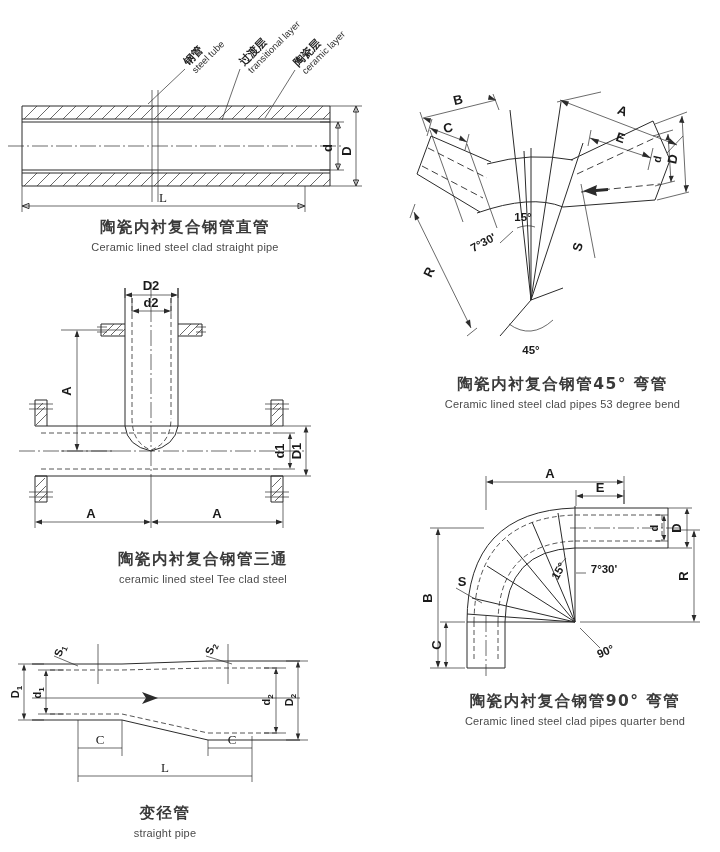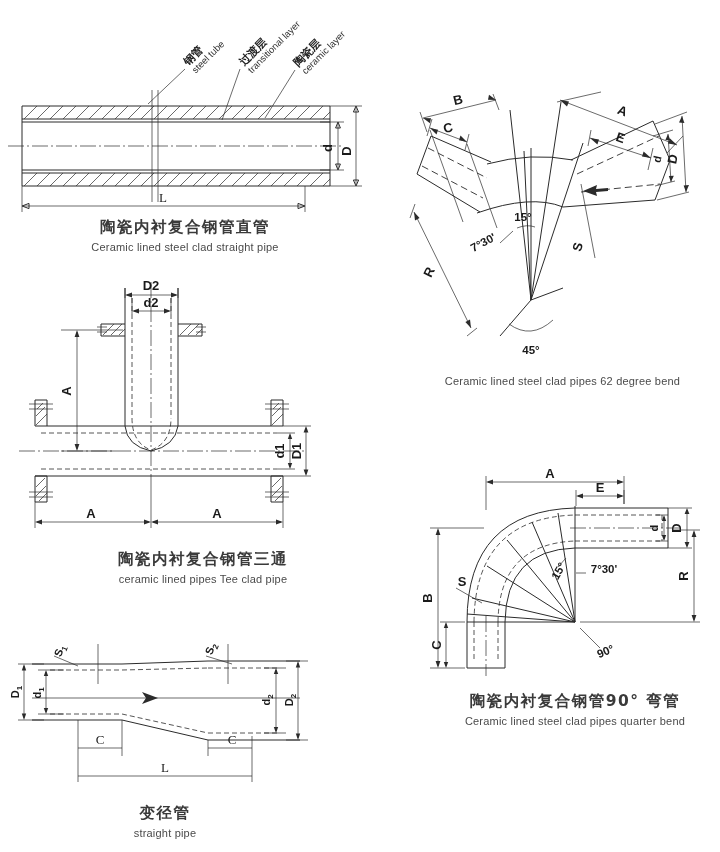--- a/index.html
+++ b/index.html
@@ -276,21 +276,22 @@
     </g>
 
     <g>
       <line class="ln" x1="126" y1="212" x2="95" y2="248"></line>
       <line class="ln" x1="126" y1="212" x2="158" y2="200"></line>
       <path class="ln-thin" d="M104 236 Q126 252 148 232"></path>
       <text class="lbl-ang" x="126" y="266" text-anchor="middle">45°</text>
     </g>
   </svg>
   <div class="cap" style="top:285px;left:0px;">
-    <div class="en">Ceramic lined steel clad pipes 62 degree bend</div>
+    <div class="zh">陶瓷内衬复合钢管45°  弯管</div>
+    <div class="en">Ceramic lined steel clad pipes 53 degree bend</div>
   </div>
 </div>
 
 <div class="fig" style="left:15px;top:278px;width:320px;height:320px;">
   <svg width="320" height="275" viewBox="0 0 320 275">
 
     <line class="ln" x1="20" y1="148" x2="268" y2="148"></line>
     <line class="ln" x1="20" y1="198" x2="268" y2="198"></line>
 
     <line class="dashf" x1="26" y1="155" x2="262" y2="155"></line>
@@ -429,21 +430,21 @@
     <g>
       <line class="dimline" x1="268" y1="224" x2="268" y2="250"></line>
       <line class="dimline" x1="138" y1="244" x2="266" y2="244"></line>
       <path d="M136 244 l7 -2.4 v4.8 z" fill="#2b2b2b" stroke="none"></path>
       <path d="M268 244 l-7 -2.4 v4.8 z" fill="#2b2b2b" stroke="none"></path>
       <text class="lbl" x="202" y="240" text-anchor="middle">A</text>
     </g>
   </svg>
   <div class="cap" style="top:270px;left:28px;">
     <div class="zh">陶瓷内衬复合钢管三通</div>
-    <div class="en">ceramic lined pipes Tee clad pipe</div>
+    <div class="en">ceramic lined steel Tee clad steel</div>
   </div>
 </div>
 
 <div class="fig" style="left:410px;top:440px;width:310px;height:290px;">
   <svg width="310" height="250" viewBox="0 0 310 250">
 
     <g class="ln">
       <line x1="165" y1="182" x2="165" y2="66"></line>
       <line x1="165" y1="182" x2="148" y2="73"></line>
       <line x1="165" y1="182" x2="122" y2="82"></line>

